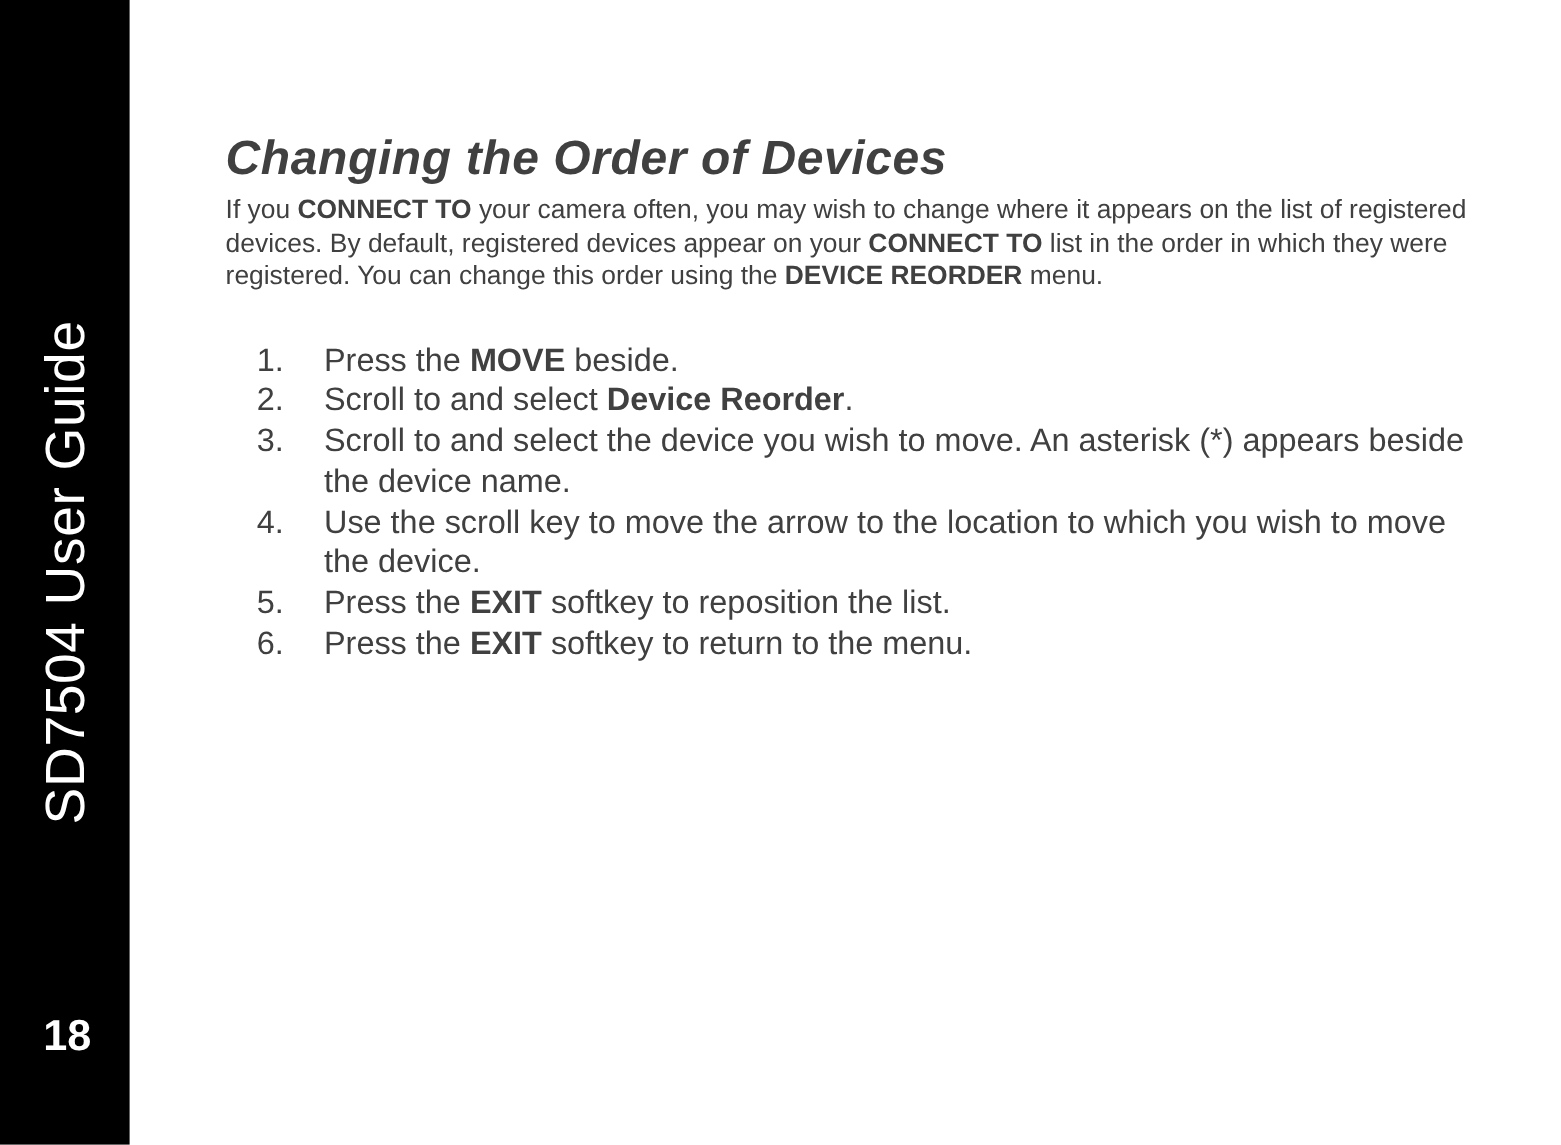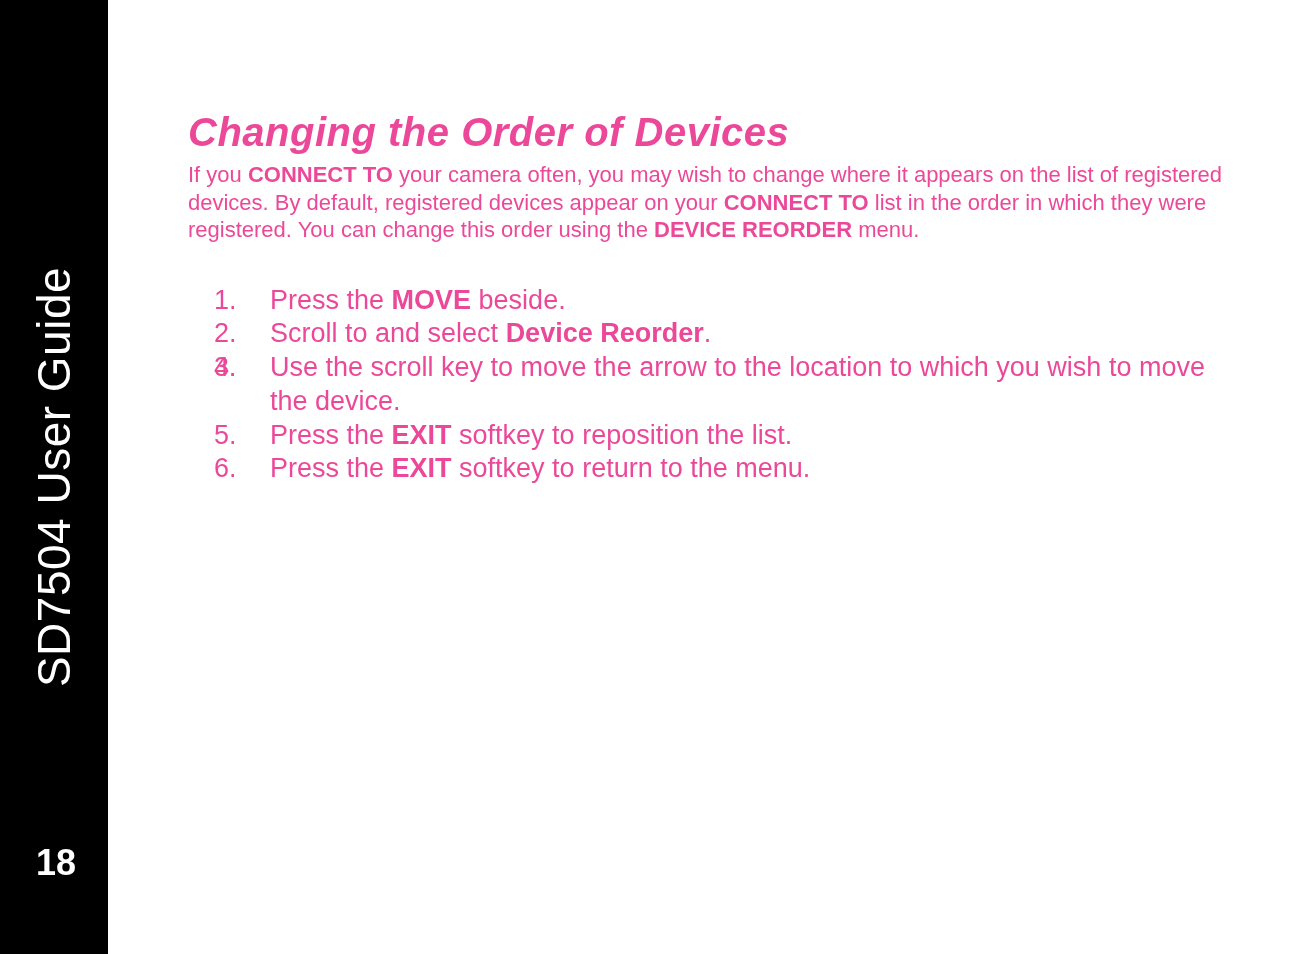--- a/index.html
+++ b/index.html
@@ -26,21 +26,21 @@
   .page-number {
     position: absolute;
     bottom: 70px;
     left: 36px;
     font-size: 36px;
     font-weight: 700;
   }
   .content {
     padding: 110px 75px 16px 80px;
     flex: 1;
-    color: #ec4899;
+    color: #404040;
   }
   h1 {
     font-size: 40px;
     font-weight: 700;
     font-style: italic;
     margin-bottom: 6px;
     letter-spacing: 0.5px;
   }
   .intro {
     font-size: 22px;
@@ -99,20 +99,21 @@
         <li>
           <span class="num">1.</span>
           <span>Press the </span><span class="cond">MOVE</span><span> beside.</span>
         </li>
         <li>
           <span class="num">2.</span>
           <span>Scroll to and select </span><span class="cond">Device Reorder</span><span>.</span>
         </li>
         <li>
           <span class="num">3.</span>
+          <span>Scroll to and select the device you wish to move. An asterisk (*) appears beside the device name.</span>
         </li>
         <li>
           <span class="num">4.</span>
           <span>Use the scroll key to move the arrow to the location to which you wish to move the device.</span>
         </li>
         <li>
           <span class="num">5.</span>
           <span>Press the </span><span class="cond">EXIT</span><span> softkey to reposition the list.</span>
         </li>
         <li>

